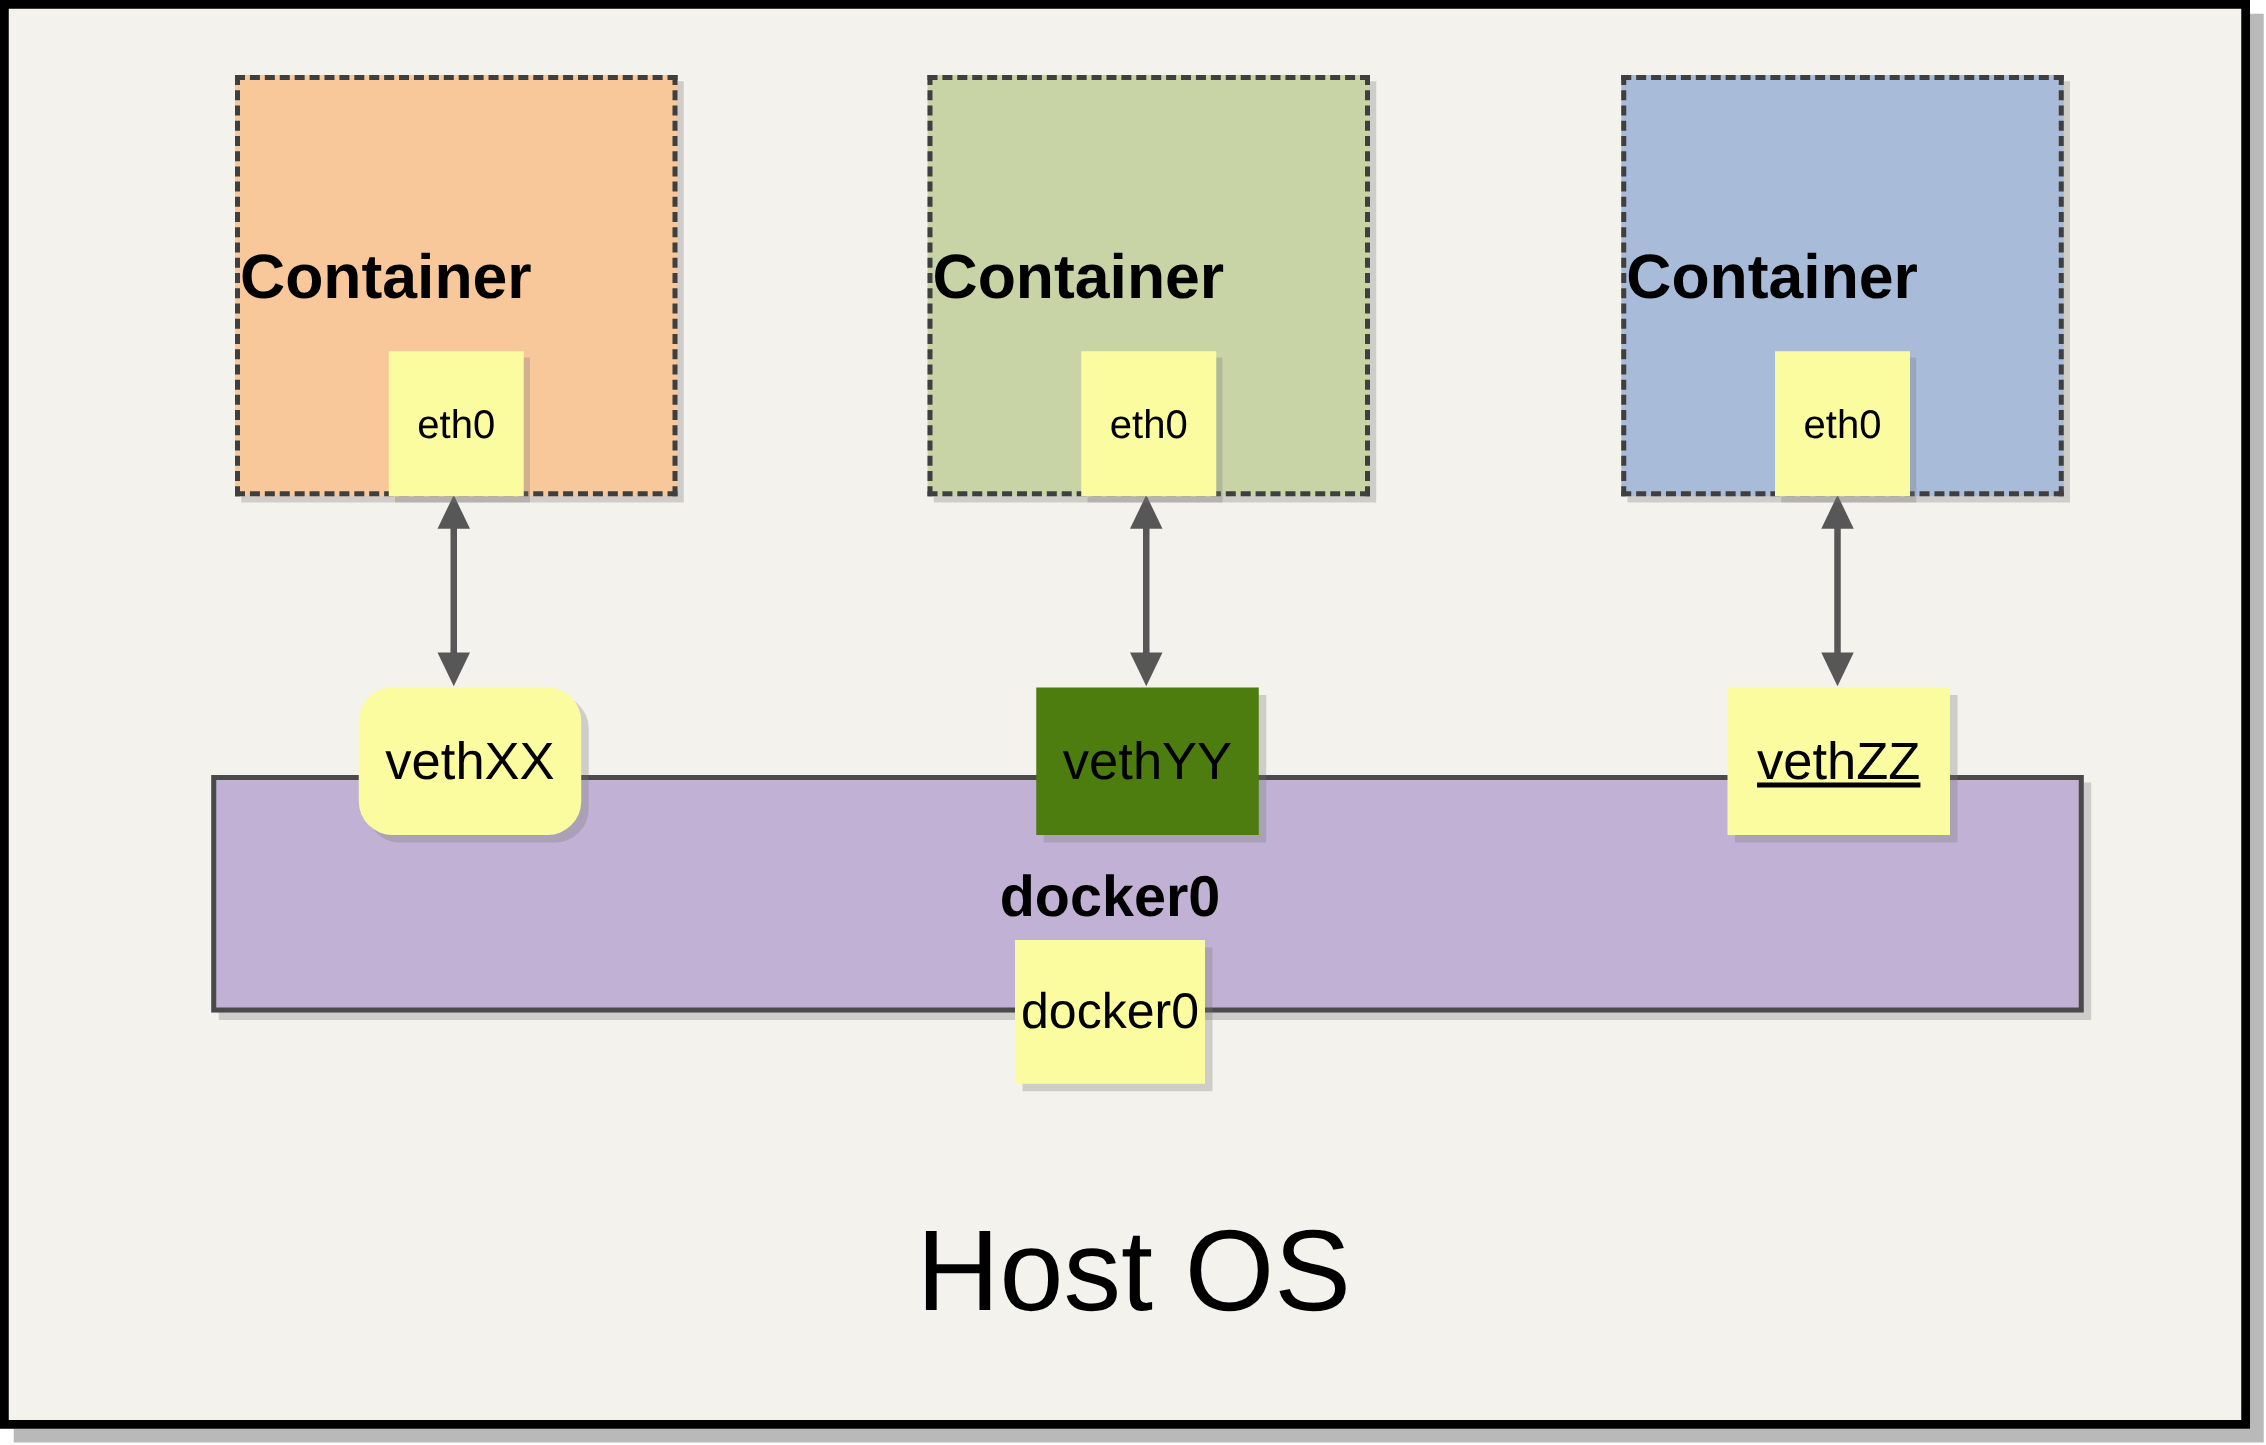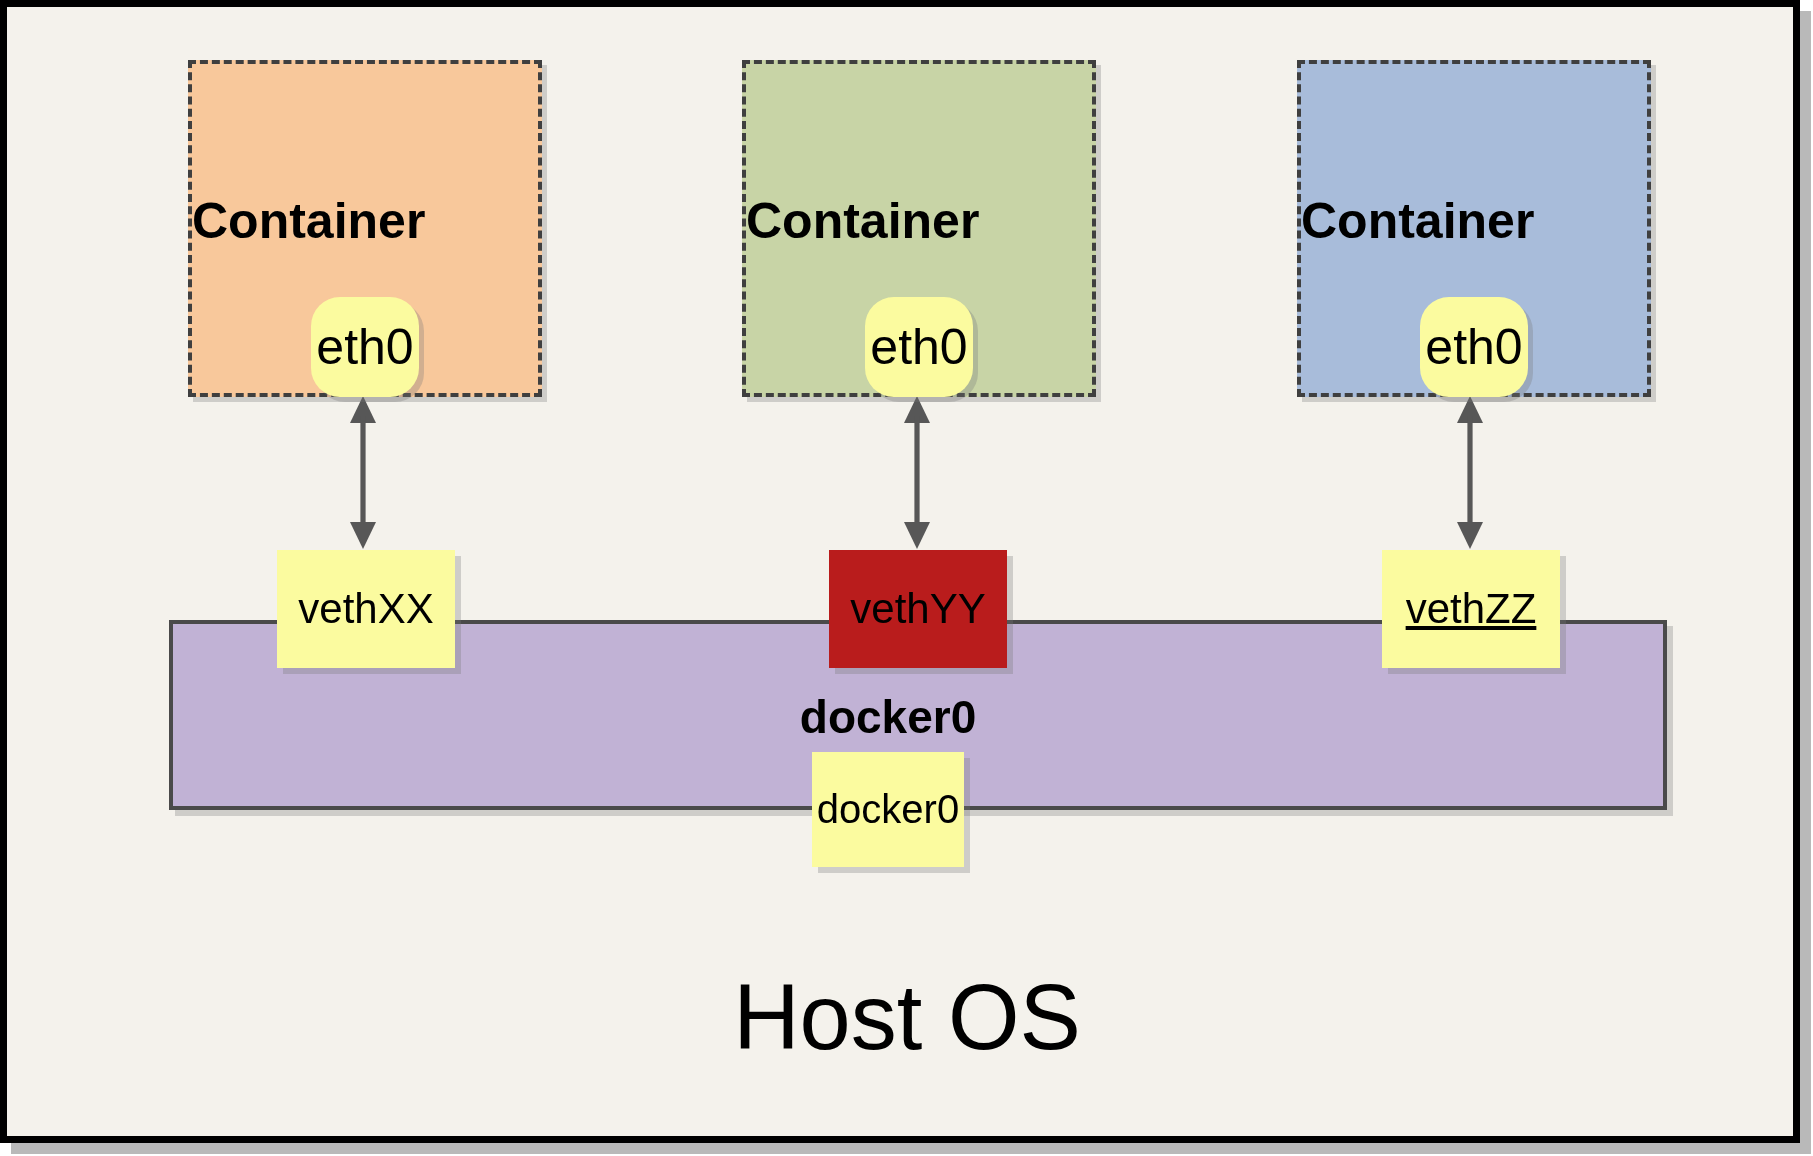--- a/index.html
+++ b/index.html
@@ -24,26 +24,25 @@
   }
   .container-box.c0{left:181px;}
   .container-box.c1{left:735px;}
   .container-box.c2{left:1290px;}
   .container-title{
     position:absolute;top:128px;left:0;width:100%;
     text-align:left;font-size:50px;font-weight:bold;letter-spacing:0px;
   }
   .iface-box{
     position:absolute;bottom:-4px;left:50%;transform:translateX(-50%);
-    width:108px;height:100px;
+    width:108px;height:116px;
     display:flex;align-items:center;justify-content:center;
     box-shadow:5px 5px 0 rgba(120,120,120,0.30);
-    font-size:50px;
+    font-size:32px;
     z-index:3;
-    border-radius:29px;
   }
   
   .arrow{position:absolute;top:389px;width:30px;height:153px;z-index:2;}
   .arrow.a0{left:341px;}
   .arrow.a1{left:895px;}
   .arrow.a2{left:1448px;}
   
   .bridge{
     position:absolute;left:162px;top:613px;
     width:1490px;height:182px;
@@ -56,21 +55,21 @@
     font-size:46px;font-weight:bold;
   }
   
   .veth-box{
     position:absolute;top:543px;width:178px;height:118px;
     display:flex;align-items:center;justify-content:center;
     box-shadow:6px 6px 0 rgba(120,120,120,0.30);
     font-size:42px;
     z-index:4;
   }
-  .veth-box.v0{left:270px;}
+  .veth-box.v0{left:280px;border-radius:27px;}
   .veth-box.v1{left:822px;}
   .veth-box.v2{left:1375px;text-decoration:underline;}
   
   .docker-iface{
     position:absolute;left:805px;top:745px;width:152px;height:115px;
     display:flex;align-items:center;justify-content:center;
     box-shadow:6px 6px 0 rgba(120,120,120,0.30);
     font-size:40px;
     z-index:4;
   }
@@ -126,21 +125,21 @@
     <polygon points="15,153 28,126 2,126" fill="#575757"></polygon>
   </svg>
 
   <div class="bridge" style="background: rgb(193, 178, 213);">
     <div class="bridge-label">docker0</div>
   </div>
 
   <div class="veth-box v0" style="background: rgb(251, 251, 159);">
     <span>vethXX</span>
   </div>
-  <div class="veth-box v1" style="background: #b91c1c;">
+  <div class="veth-box v1" style="background: #4d7c0f;">
     <span>vethYY</span>
   </div>
   <div class="veth-box v2" style="background: rgb(251, 251, 159);">
     <span>vethZZ</span>
   </div>
 
   <div class="docker-iface" style="background: rgb(251, 251, 159);">
     <span>docker0</span>
   </div>
 

